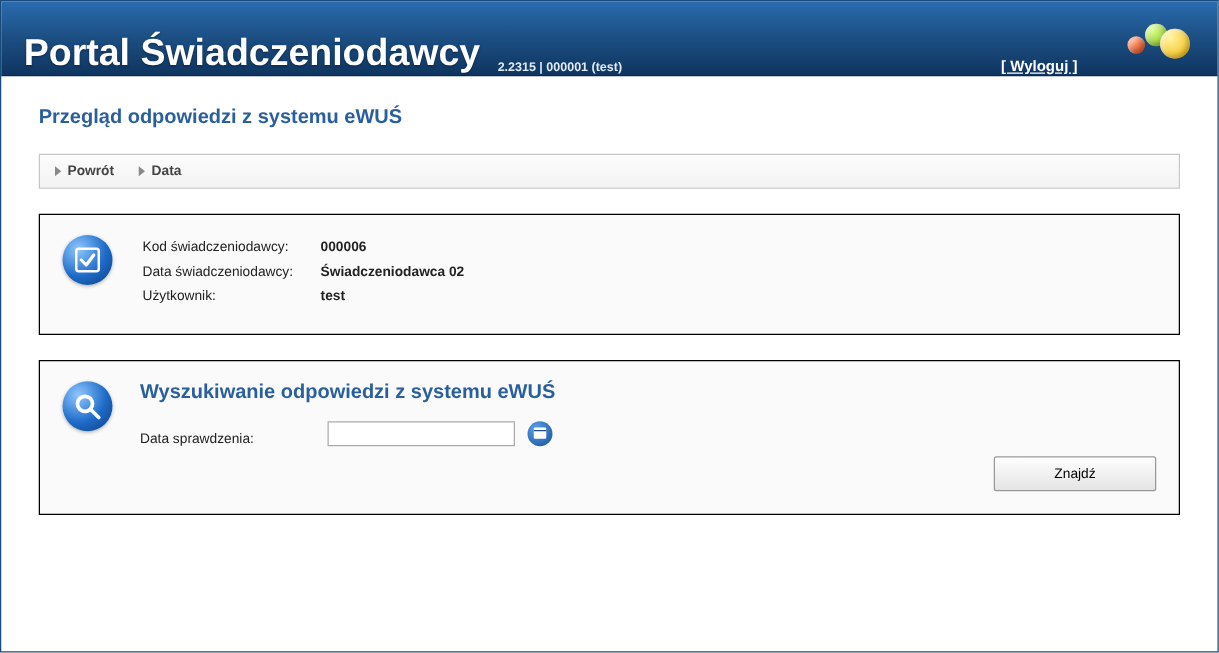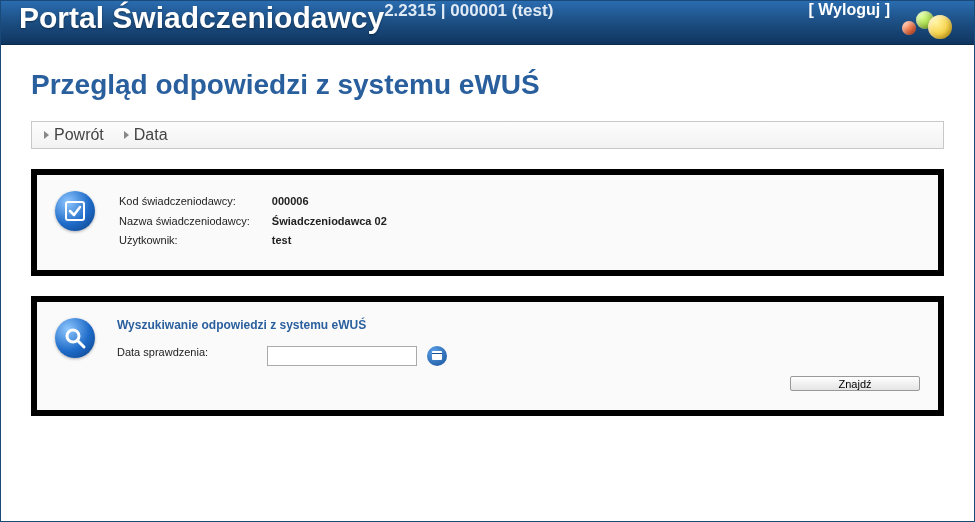--- a/index.html
+++ b/index.html
@@ -12,98 +12,100 @@
   }
   .container {
     border: 1px solid #1a4a7a;
     width: 975px;
     height: 522px;
     position: relative;
     background: #ffffff;
   }
   .header {
     background: linear-gradient(to bottom, #2a6cb0 0%, #1c4e82 50%, #0f3560 100%);
-    height: 44px;
-    display: flex;
-    align-items: flex-start;
+    height: 60px;
+    display: flex;
+    align-items: flex-end;
     padding: 0 18px;
     position: relative;
     border-bottom: 1px solid #0a2a4a;
   }
   .header-title {
     color: #ffffff;
     font-size: 30px;
     font-weight: bold;
     font-family: "Trebuchet MS", Arial, sans-serif;
     text-shadow: 0 1px 2px rgba(0,0,0,0.4);
   }
   .header-version {
     color: #e0eaf5;
-    font-size: 17px;
+    font-size: 10px;
+    margin-left: 14px;
     font-weight: bold;
   }
   .header-logout {
     position: absolute;
-    right: 84px;
+    right: 112px;
     color: #ffffff;
-    font-size: 16px;
-    font-weight: bold;
-    cursor: pointer;
+    font-size: 12px;
+    font-weight: bold;
+    cursor: pointer;
+    text-decoration: underline;
   }
   .orbs {
     position: absolute;
     right: 18px;
     top: 50%;
     transform: translateY(-50%);
     width: 58px;
     height: 36px;
   }
   .orb {
     position: absolute;
     border-radius: 50%;
     box-shadow: inset -2px -2px 4px rgba(0,0,0,0.25), inset 2px 2px 4px rgba(255,255,255,0.6);
   }
   .orb-red    { width: 14px; height: 14px; left: 4px; top: 16px; background: radial-gradient(circle at 35% 30%, #ff9a6a, #d8421e); }
   .orb-green  { width: 18px; height: 18px; left: 18px; top: 6px;  background: radial-gradient(circle at 35% 30%, #d8ff8a, #7cb518); }
   .orb-yellow { width: 24px; height: 24px; left: 30px; top: 10px; background: radial-gradient(circle at 35% 30%, #fff4a0, #f0b400); }
   .page-title {
     color: #2a5f9e;
-    font-size: 28px;
+    font-size: 16px;
     font-weight: bold;
     font-family: "Trebuchet MS", Arial, sans-serif;
     margin: 24px 30px 20px 30px;
   }
   .toolbar {
     margin: 0 30px;
     border: 1px solid #c8c8c8;
     height: 28px;
     display: flex;
     align-items: center;
     background: linear-gradient(to bottom, #fdfdfd, #f2f2f2);
     padding: 0 12px;
     gap: 20px;
   }
   .toolbar-item {
-    font-size: 16px;
-    font-weight: normal;
+    font-size: 11px;
+    font-weight: bold;
     color: #444;
     cursor: pointer;
     display: flex;
     align-items: center;
     gap: 5px;
   }
   .chev {
     width: 0; height: 0;
     border-top: 4px solid transparent;
     border-bottom: 4px solid transparent;
     border-left: 5px solid #888;
   }
   .info-box, .search-box {
     margin: 20px 30px 0 30px;
-    border: 6px solid #000000;
+    border: 1px solid #000000;
     background: #fafafa;
     padding: 16px 18px 18px 18px;
     display: flex;
     gap: 22px;
   }
   .icon-orb {
     flex: 0 0 40px;
     width: 40px; height: 40px;
     border-radius: 50%;
     position: relative;
@@ -120,28 +122,28 @@
   .icon-search svg { position: absolute; top: 8px; left: 8px; }
   .info-rows {
     font-size: 11px;
     color: #222;
     line-height: 1.6;
   }
   .info-rows table td { padding: 0 8px 0 0; }
   .info-rows .val { font-weight: bold; padding-left: 12px; }
   .search-content { flex: 1; }
   .search-title {
-    font-size: 12px;
+    font-size: 16px;
     font-weight: bold;
     color: #2a5f9e;
     margin-bottom: 14px;
   }
   .form-row {
     display: flex;
-    align-items: flex-start;
+    align-items: flex-end;
     margin-bottom: 8px;
     font-size: 11px;
     color: #222;
   }
   .form-label { width: 150px; }
   .text-input {
     width: 150px;
     height: 20px;
     border: 1px solid #aaa;
     font-size: 11px;
@@ -168,21 +170,21 @@
     top: 2px; left: 0; right: 0;
     height: 1px;
     background: #164f96;
   }
   .submit-row {
     text-align: right;
     margin-top: 8px;
   }
   .submit-btn {
     width: 130px;
-    height: 15px;
+    height: 28px;
     font-size: 11px;
     background: linear-gradient(to bottom, #fefefe, #e4e4e4);
     border: 1px solid #999;
     border-radius: 2px;
     cursor: pointer;
   }
 </style>
 </head>
 <body>
 
@@ -219,21 +221,21 @@
       </svg>
     </div>
     <div class="info-rows">
       <table>
         <tbody>
             <tr>
           <td>Kod świadczeniodawcy:</td>
           <td class="val">000006</td>
         </tr>
         <tr>
-          <td>Nazwa świadczeniodawcy:</td>
+          <td>Data świadczeniodawcy:</td>
           <td class="val">Świadczeniodawca 02</td>
         </tr>
         <tr>
           <td>Użytkownik:</td>
           <td class="val">test</td>
         </tr>
       </tbody>
         </table>
     </div>
   </div>

